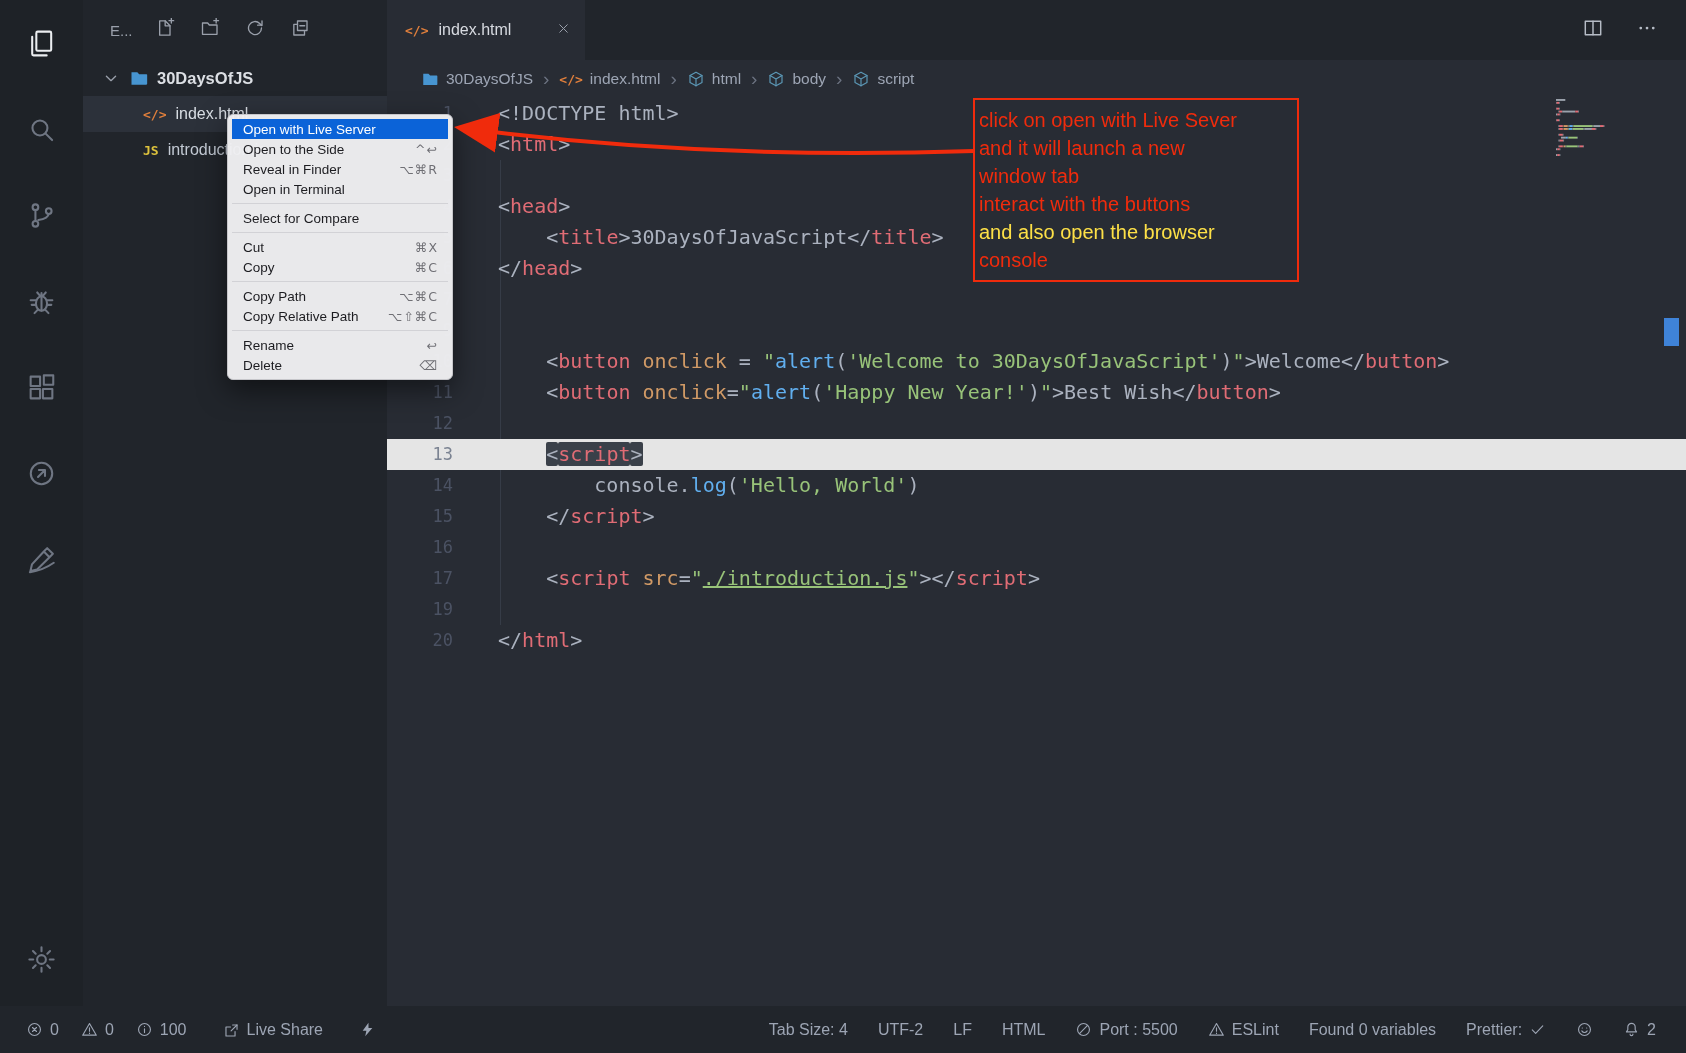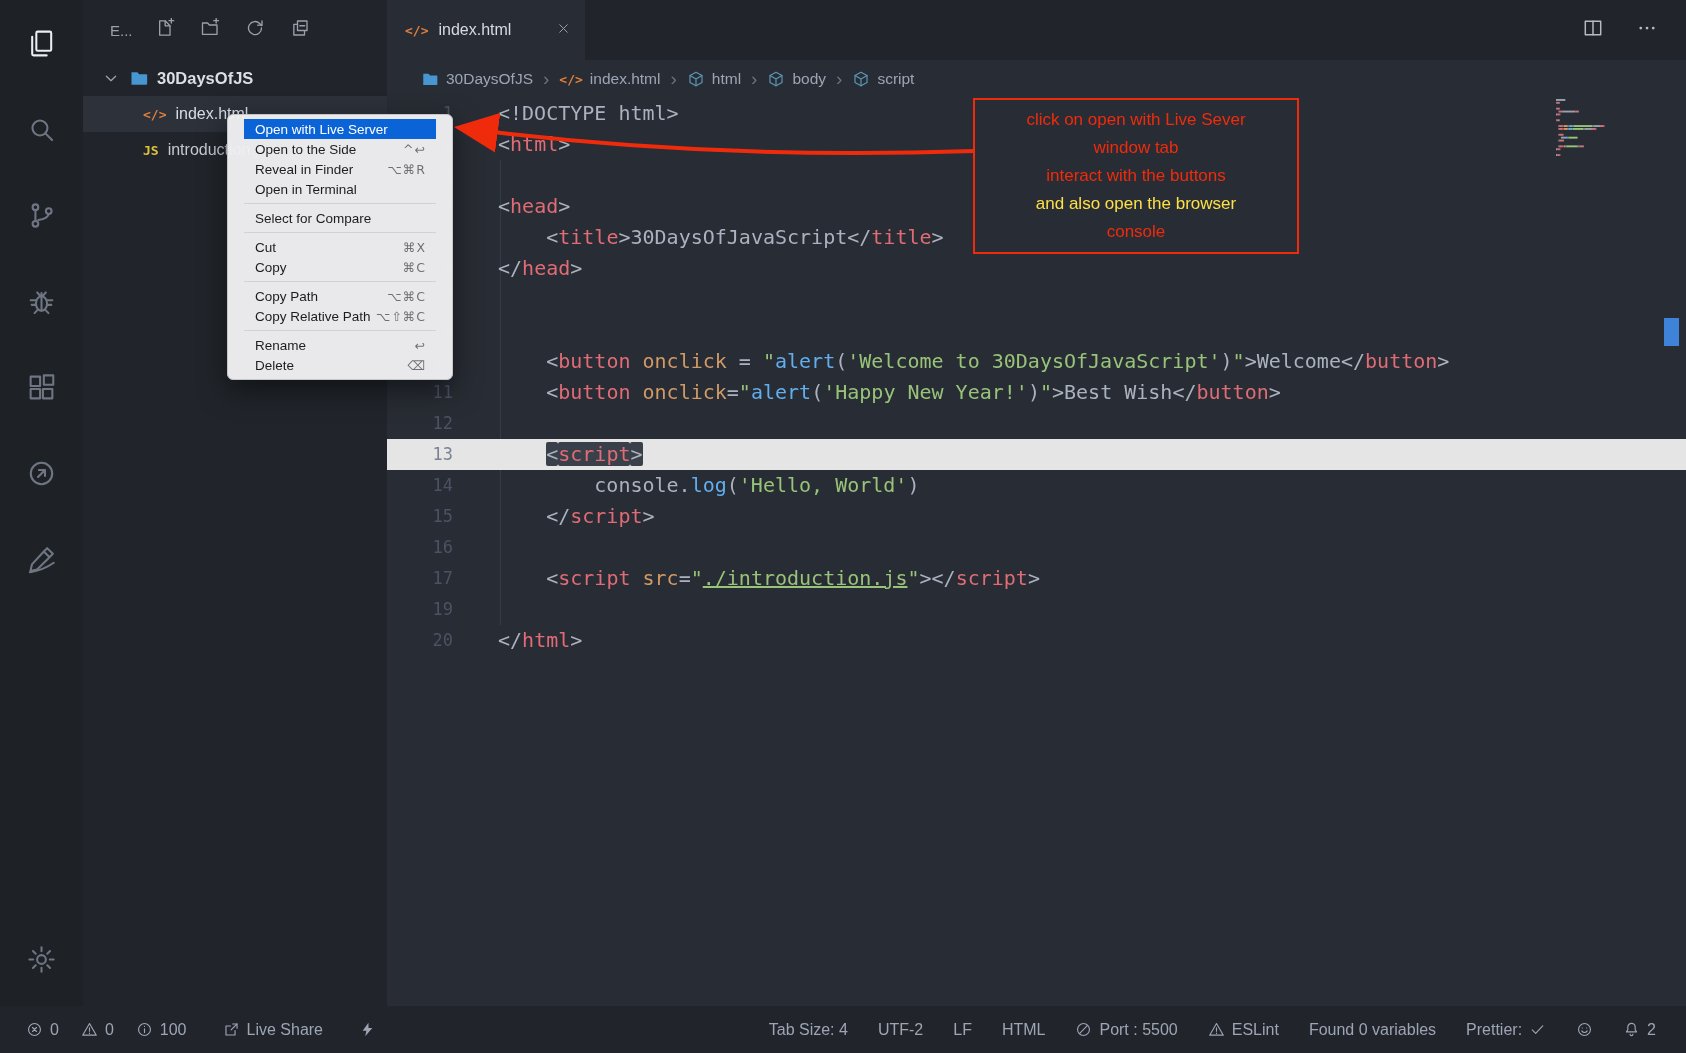--- a/index.html
+++ b/index.html
@@ -60,32 +60,32 @@
   #minimap { position:absolute; top:95px; right:34px; width:100px; height:70px; }
   #ov-marker { position:absolute; top:318px; right:7px; width:15px; height:28px; background:#3f83d8; }
 
   
   #status-bar { position:absolute; left:0; right:0; bottom:0; height:47px; background:#21252b; display:flex; align-items:center; padding:0 30px 0 26px; color:#9da5b4; font-size:16px; z-index:4; }
   .sb-group { display:flex; align-items:center; }
   #sb-left { gap:22px; }
   #sb-right { margin-left:auto; gap:30px; }
   .sb-item { display:flex; align-items:center; gap:7px; white-space:nowrap; }
   .sb-item svg { width:17px; height:17px; }
-  .sb-item.spaced { margin-left:14px; }
+  .sb-item.spaced { margin-left:14px;align-items:flex-end; }
 
   
-  #context-menu { position:absolute; left:227px; top:114px; width:226px; background:rgba(239,239,242,0.97); border:1px solid #c6c6ca; border-radius:6px; box-shadow:0 10px 28px rgba(0,0,0,0.5); padding:4px 16px; z-index:10; font-size:13.5px; color:#1d1d21; }
+  #context-menu { position:absolute; left:227px; top:114px; width:226px; background:rgba(239,239,242,0.97); border:1px solid #c6c6ca; border-radius:6px; box-shadow:0 10px 28px rgba(0,0,0,0.5); padding:4px 4px; z-index:10; font-size:13.5px; color:#1d1d21; }
   .cm-item { height:20px; display:flex; align-items:center; padding:0 10px 0 11px; }
   .cm-item .sc { margin-left:auto; color:#3c3c43; opacity:0.7; font-family:"DejaVu Sans", sans-serif; letter-spacing:1px; font-size:12.5px; }
   .cm-item.hl { background:#0b63d8; color:#fff; }
   .cm-sep { height:1px; background:#d2d2d6; margin:4px 0; }
 
   
   #annotation-box { position:absolute; left:973px; top:98px; width:326px; border:2px solid #f02b0c; padding:6px 4px; z-index:9; display:flex; flex-direction:column; justify-content:center; }
-  .ann-line { color:#f02b0c; font-size:17px; line-height:28px; text-align:center; }
+  .ann-line { color:#f02b0c; font-size:20px; line-height:28px; text-align:left; }
   #annotation-arrow { position:absolute; left:0; top:0; z-index:11; pointer-events:none; }
 </style>
 </head>
 <body>
 
 <div id="root" data-interactable="false">
   <div id="activity-bar" data-interactable="false">
       <div class="ab-item active" data-interactable="true">
         <span class="icon" data-interactable="false">
           <svg viewBox="0 0 24 24" fill="none" stroke="currentColor" stroke-width="1.6" stroke-linecap="round" stroke-linejoin="round">
@@ -542,20 +542,21 @@
         <span class="sc" data-interactable="false">↩</span>
       </div>
       <div class="cm-item" data-interactable="true">
         <span data-interactable="false">Delete</span>
         <span class="sc" data-interactable="false">⌫</span>
       </div>
     </div>
 
   <div id="annotation-box" data-interactable="false" style="border-color: rgb(240, 43, 12);">
       <div class="ann-line" data-interactable="false" style="color: rgb(240, 43, 12);">click on open with Live Sever</div>
+      <div class="ann-line" data-interactable="false" style="color: rgb(240, 43, 12);">and it will launch a new</div>
       <div class="ann-line" data-interactable="false" style="color: rgb(240, 43, 12);">window tab</div>
       <div class="ann-line" data-interactable="false" style="color: rgb(240, 43, 12);">interact with the buttons</div>
       <div class="ann-line" data-interactable="false" style="color: #fde047;">and also open the browser</div>
       <div class="ann-line" data-interactable="false" style="color: rgb(240, 43, 12);">console</div>
     </div>
 
   <svg id="annotation-arrow" data-interactable="false" width="1686" height="1053">
     <defs>
       <marker id="ah" markerWidth="11" markerHeight="10" refX="9" refY="5" orient="auto">
         <path id="ah-path" d="M0 0 L11 5 L0 10 z" fill="#f02b0c"></path>

